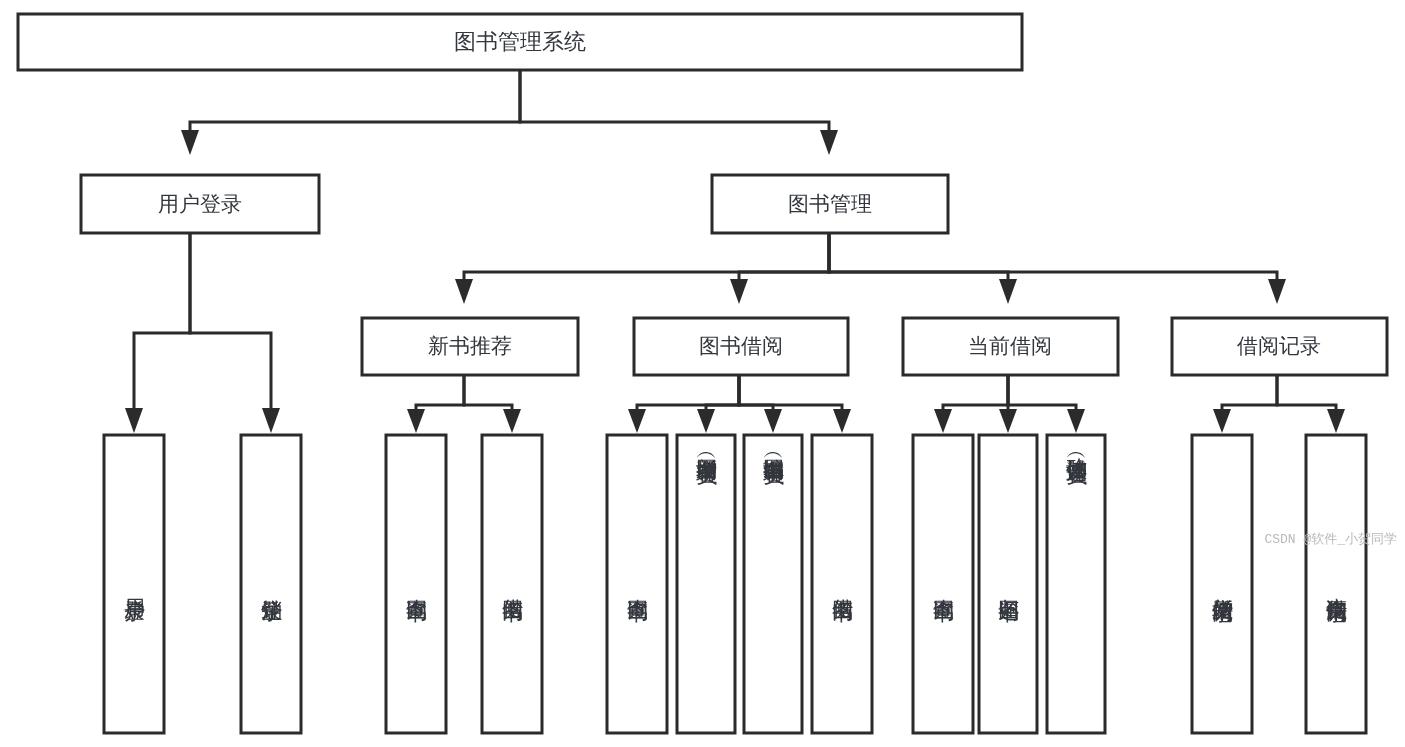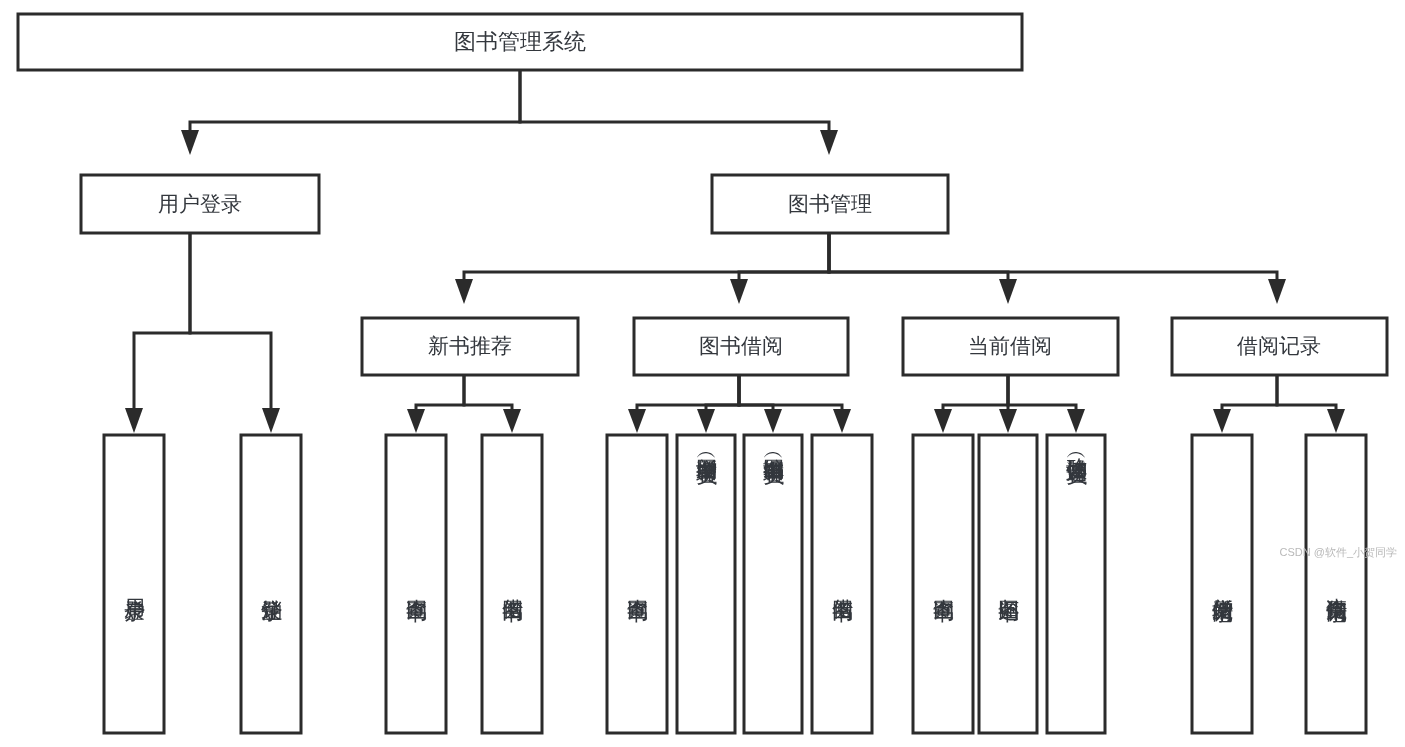--- a/index.html
+++ b/index.html
@@ -68,23 +68,23 @@
     font-size: 21px;
     line-height: 1.12;
     letter-spacing: 1px;
     color: #33373d;
     white-space: nowrap;
     text-align: center;
   }
   #watermark {
     position: absolute;
     right: 8px;
-    bottom: 0;
-    font-family: Liberation Sans, sans-serif;
-    font-size: 11px;
+    bottom: 12px;
+    font-family: Liberation Mono, monospace;
+    font-size: 13px;
     color: #b9b9b9;
     white-space: nowrap;
     user-select: none;
   }
 </style>
 </head>
 <body>
 
 <div id="diagram-root">
 

